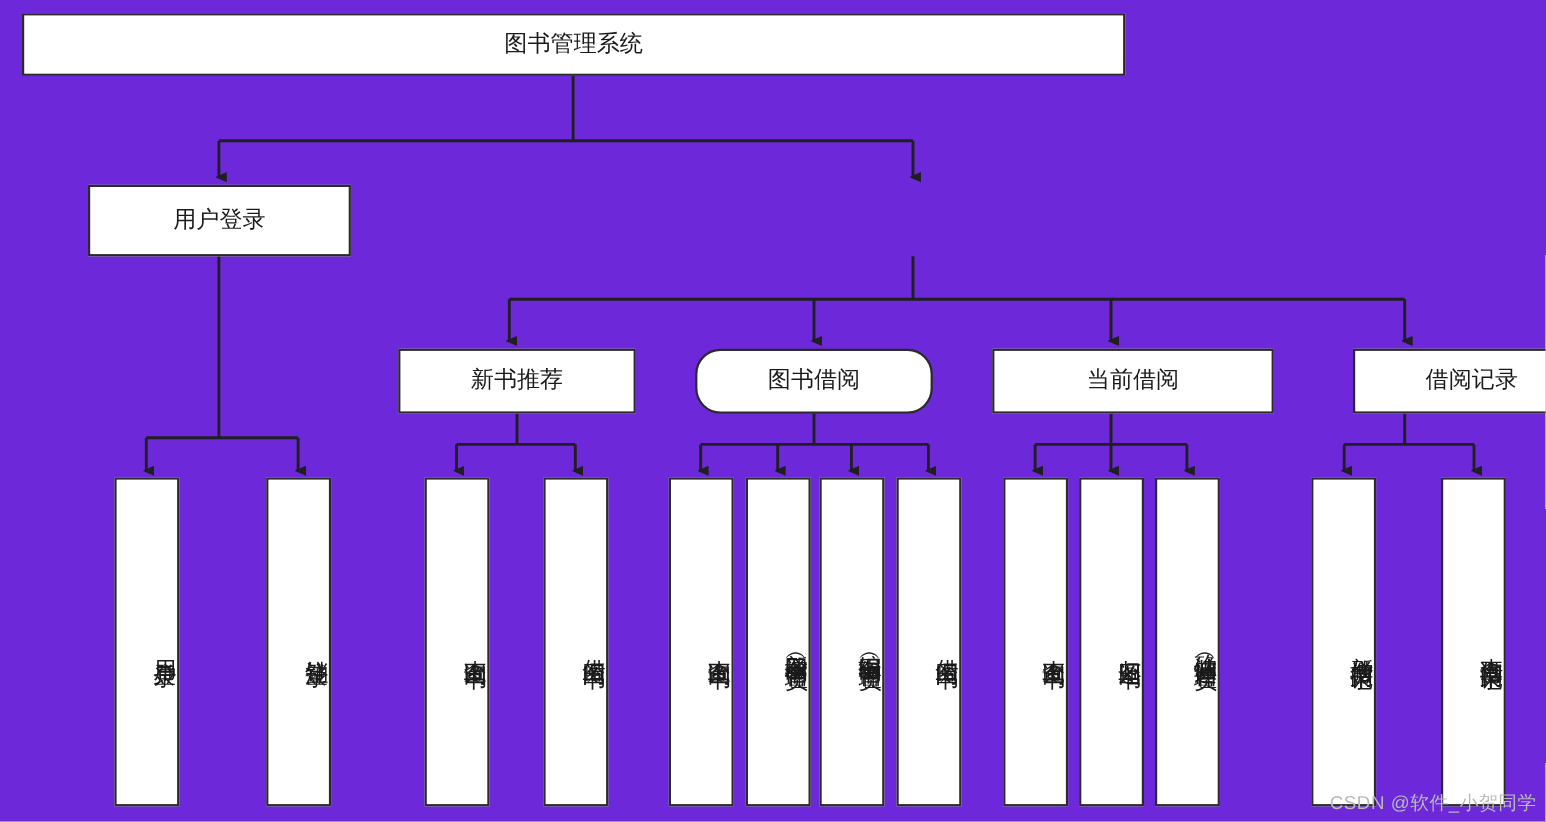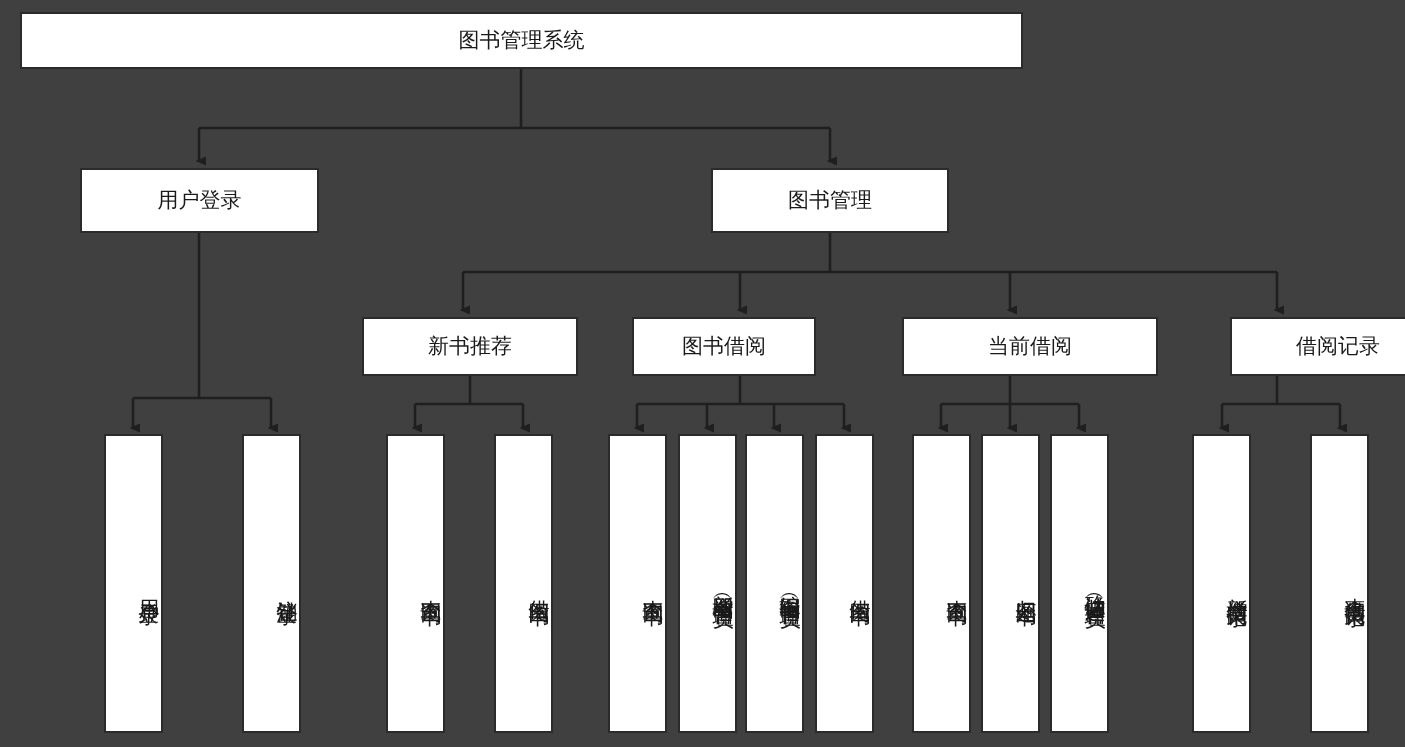--- a/index.html
+++ b/index.html
@@ -11,21 +11,21 @@
     width: 1405px;
     height: 747px;
     font-family: "Liberation Sans", "DejaVu Sans", sans-serif;
     overflow: hidden;
     position: relative;
   }
   #diagram-root {
     position: relative;
     width: 1405px;
     height: 747px;
-    background: #404040;
+    background: #6d28d9;
   }
   svg.edges {
     position: absolute;
     left: 0;
     top: 0;
     width: 1405px;
     height: 747px;
     pointer-events: none;
   }
   .node {
@@ -125,29 +125,26 @@
   </svg>
 
   <div class="node horizontal" style="left:20px; top:12px; width:1003px; height:57px;">
     <span class="label">图书管理系统</span>
   </div>
 
   <div class="node horizontal" style="left:80px; top:168px; width:239px; height:65px;">
     <span class="label">用户登录</span>
   </div>
 
-  <div class="node horizontal" style="left:711px; top:168px; width:238px; height:65px;">
-    <span class="label">图书管理</span>
-  </div>
 
   <div class="node horizontal" style="left:362px; top:317px; width:216px; height:59px;text-align:center;">
     <span class="label">新书推荐</span>
   </div>
 
-  <div class="node horizontal" style="left:632px; top:317px; width:184px; height:59px;">
+  <div class="node horizontal" style="left:632px; top:317px; width:216px; height:59px;border-radius:23px;">
     <span class="label">图书借阅</span>
   </div>
 
   <div class="node horizontal" style="left:902px; top:317px; width:256px; height:59px;">
     <span class="label">当前借阅</span>
   </div>
 
   <div class="node horizontal" style="left:1230px; top:317px; width:216px; height:59px;">
     <span class="label">借阅记录</span>
   </div>
@@ -197,14 +194,15 @@
   </div>
 
   <div class="node vertical" style="left:1192px; top:434px; width:59px; height:299px;">
     <span class="label">新增借阅记录</span>
   </div>
 
   <div class="node vertical" style="left:1310px; top:434px; width:59px; height:299px;">
     <span class="label">查询借阅记录</span>
   </div>
 
+  <div class="watermark">CSDN @软件_小贺同学</div>
 
 </div>
 
 </body></html>

